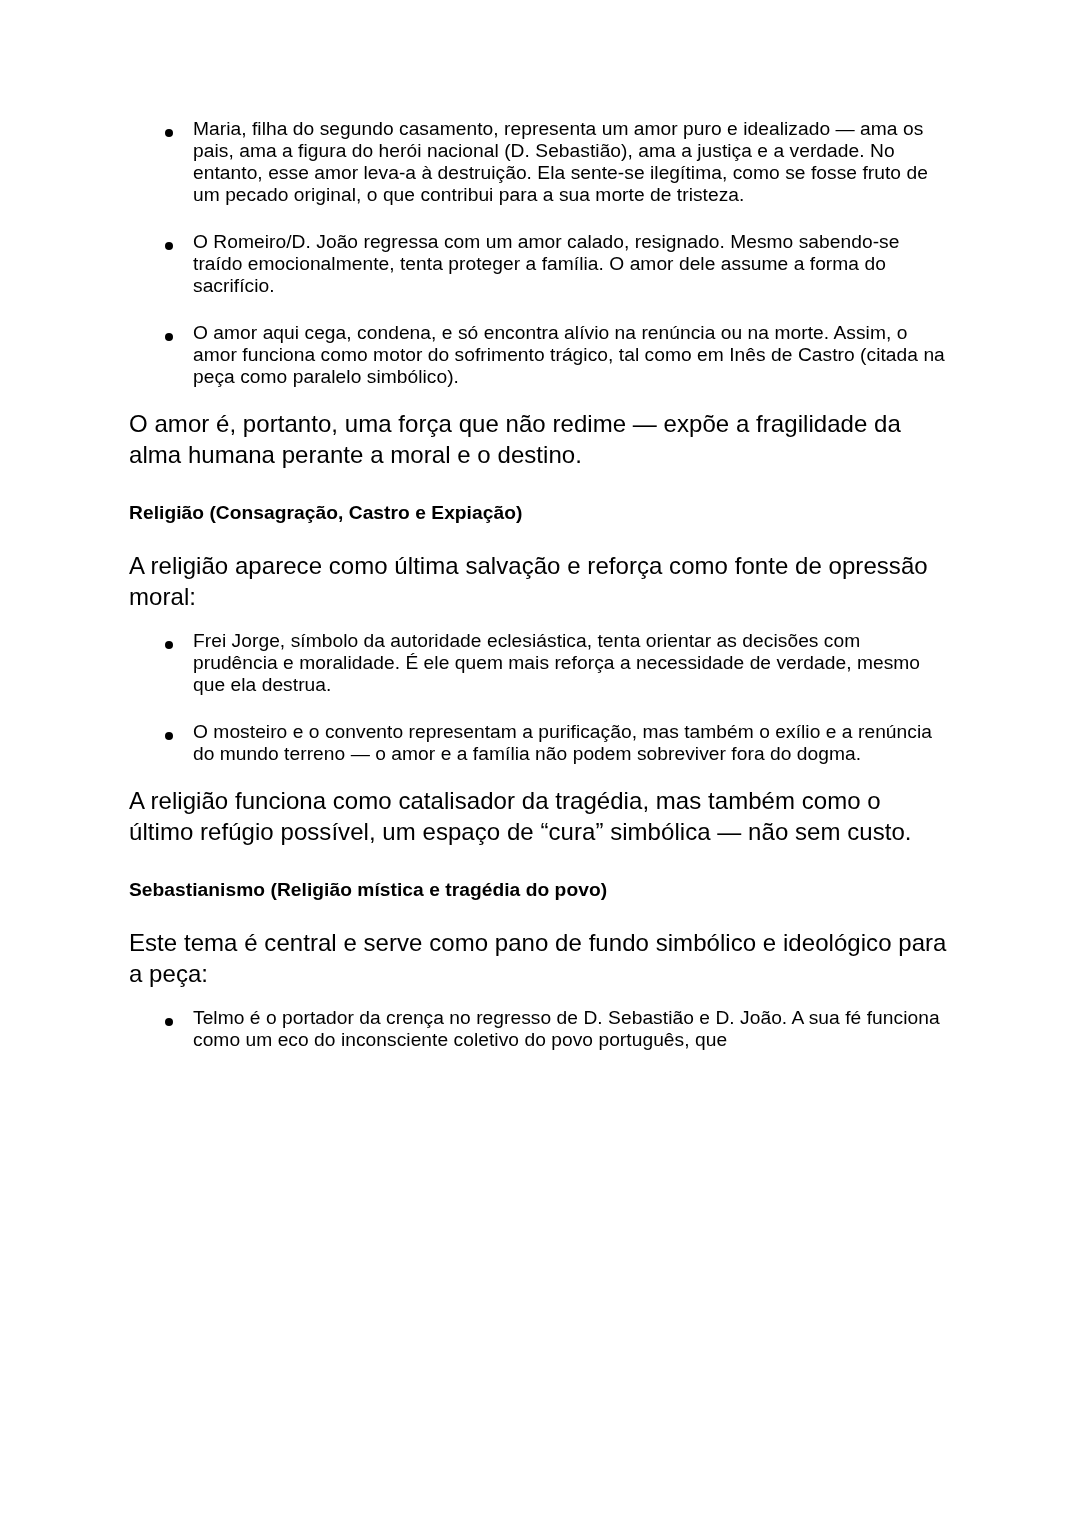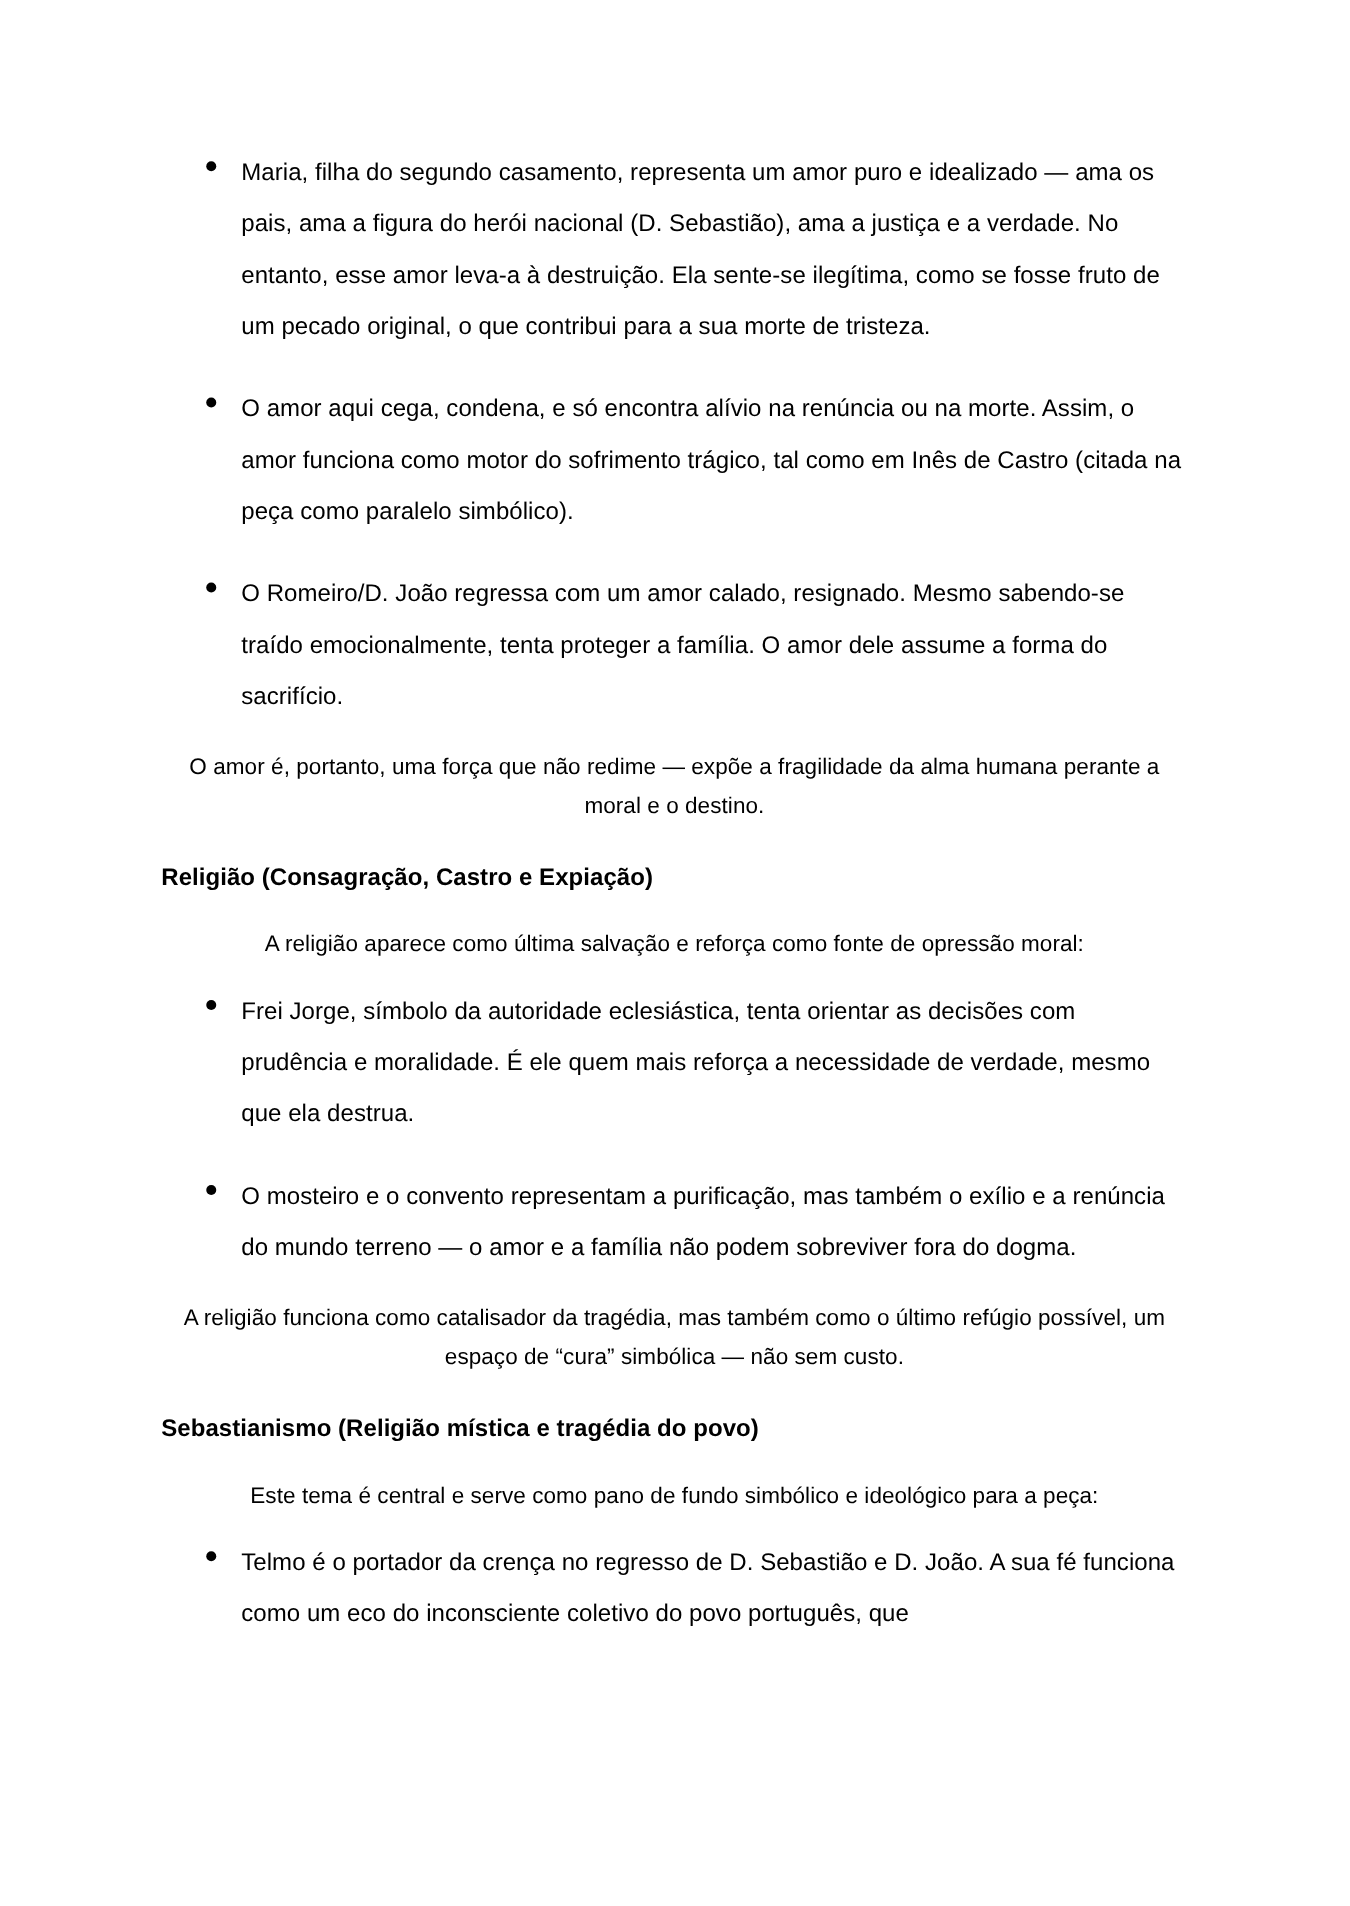--- a/index.html
+++ b/index.html
@@ -20,25 +20,24 @@
     height: 1525px;
     background: #ffffff;
     box-sizing: border-box;
     padding: 118px 130px 0 129px;
   }
   .doc-body {
     width: 821px;
   }
   p.para {
     margin: 0;
-    font-size: 18px;
+    font-size: 24px;
     line-height: 31px;
     letter-spacing: 0.05px;
     color: #000000;
-    text-align: center;
   }
   .block-gap-para {
     margin-top: 22px !important;
   }
   h3.heading {
     margin: 0;
     font-size: 19.2px;
     line-height: 31px;
     font-weight: bold;
     letter-spacing: 0.05px;
@@ -55,21 +54,21 @@
   ul.bullets.gap-top {
     margin-top: 18px;
   }
   ul.bullets.gap-bottom {
     margin-bottom: 20px;
   }
   li.bullet-item {
     position: relative;
     padding-left: 64px;
     font-size: 19.2px;
-    line-height: 41px;
+    line-height: 22px;
     letter-spacing: 0.05px;
     color: #000000;
     margin-bottom: 25px;
   }
   li.bullet-item:last-child {
     margin-bottom: 0;
   }
   li.bullet-item .bullet-dot {
     position: absolute;
     left: 36px;
@@ -90,25 +89,25 @@
 <div class="page">
   <div class="doc-body">
 
     <ul class="bullets gap-bottom">
       <li class="bullet-item">
         <span class="bullet-dot"></span>
         <span class="bullet-text">Maria, filha do segundo casamento, representa um amor puro e idealizado — ama os pais, ama a figura do herói nacional (D. Sebastião), ama a justiça e a verdade. No entanto, esse amor leva-a à destruição. Ela sente-se ilegítima, como se fosse fruto de um pecado original, o que contribui para a sua morte de tristeza.</span>
       </li>
       <li class="bullet-item">
         <span class="bullet-dot"></span>
-        <span class="bullet-text">O amor aqui cega, condena, e só encontra alívio na renúncia ou na morte. Assim, o amor funciona como motor do sofrimento trágico, tal como em Inês de Castro (citada na peça como paralelo simbólico).</span>
+        <span class="bullet-text">O Romeiro/D. João regressa com um amor calado, resignado. Mesmo sabendo-se traído emocionalmente, tenta proteger a família. O amor dele assume a forma do sacrifício.</span>
       </li>
       <li class="bullet-item">
         <span class="bullet-dot"></span>
-        <span class="bullet-text">O Romeiro/D. João regressa com um amor calado, resignado. Mesmo sabendo-se traído emocionalmente, tenta proteger a família. O amor dele assume a forma do sacrifício.</span>
+        <span class="bullet-text">O amor aqui cega, condena, e só encontra alívio na renúncia ou na morte. Assim, o amor funciona como motor do sofrimento trágico, tal como em Inês de Castro (citada na peça como paralelo simbólico).</span>
       </li>
     </ul>
 
     <p class="para">O amor é, portanto, uma força que não redime — expõe a fragilidade da alma humana perante a moral e o destino.</p>
 
     <h3 class="heading block-gap-heading">Religião (Consagração, Castro e Expiação)</h3>
 
     <p class="para block-gap-para">A religião aparece como última salvação e reforça como fonte de opressão moral:</p>
 
     <ul class="bullets gap-top gap-bottom">

